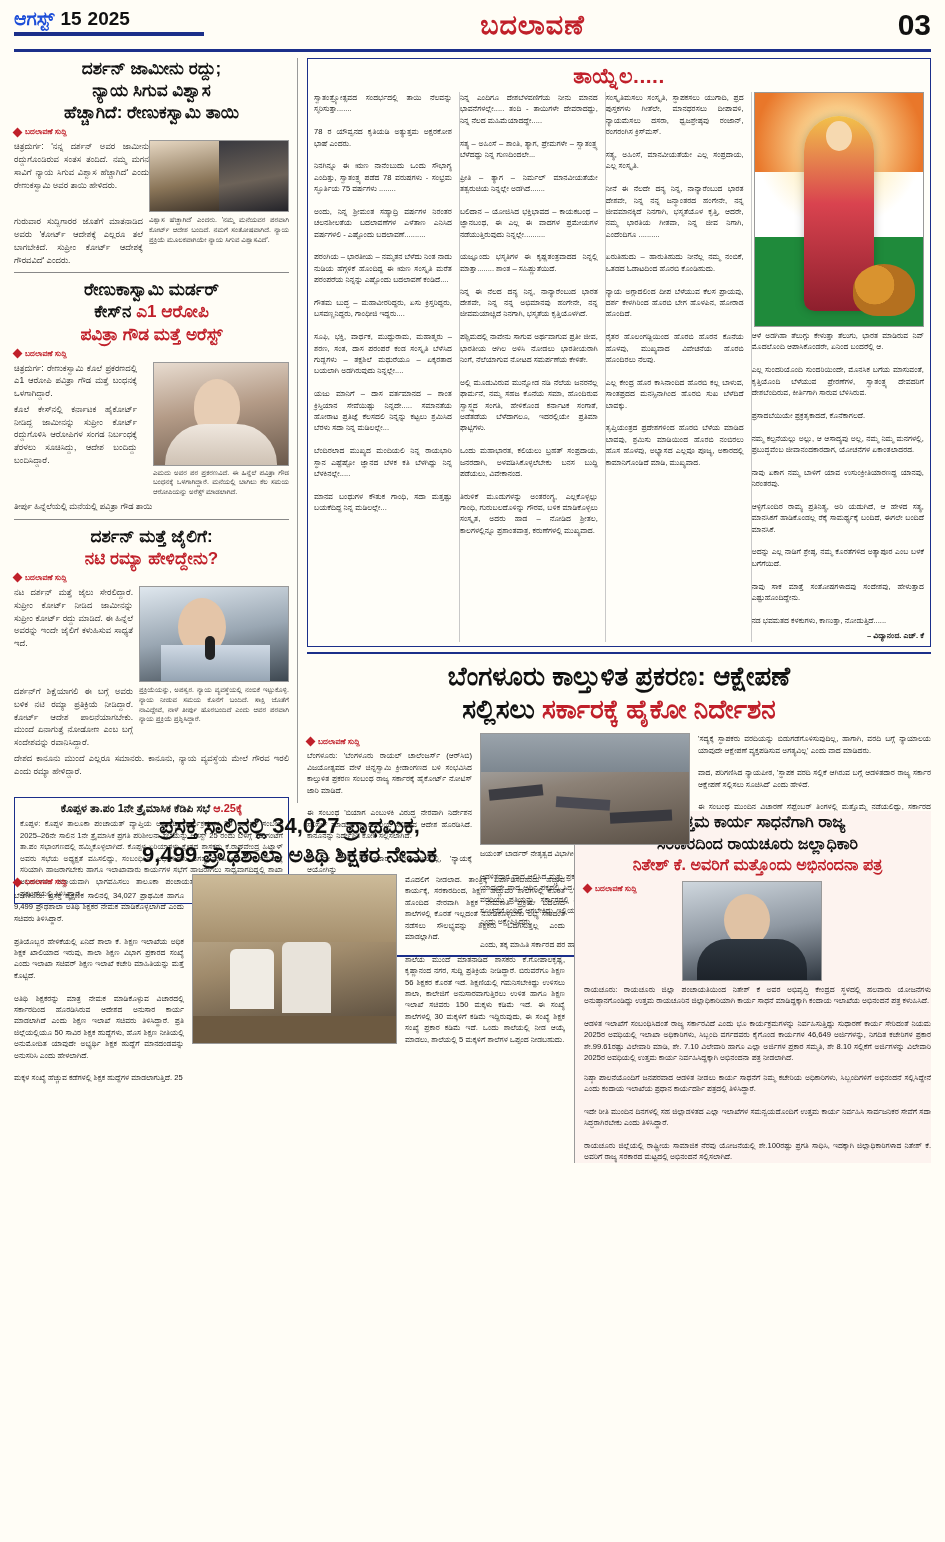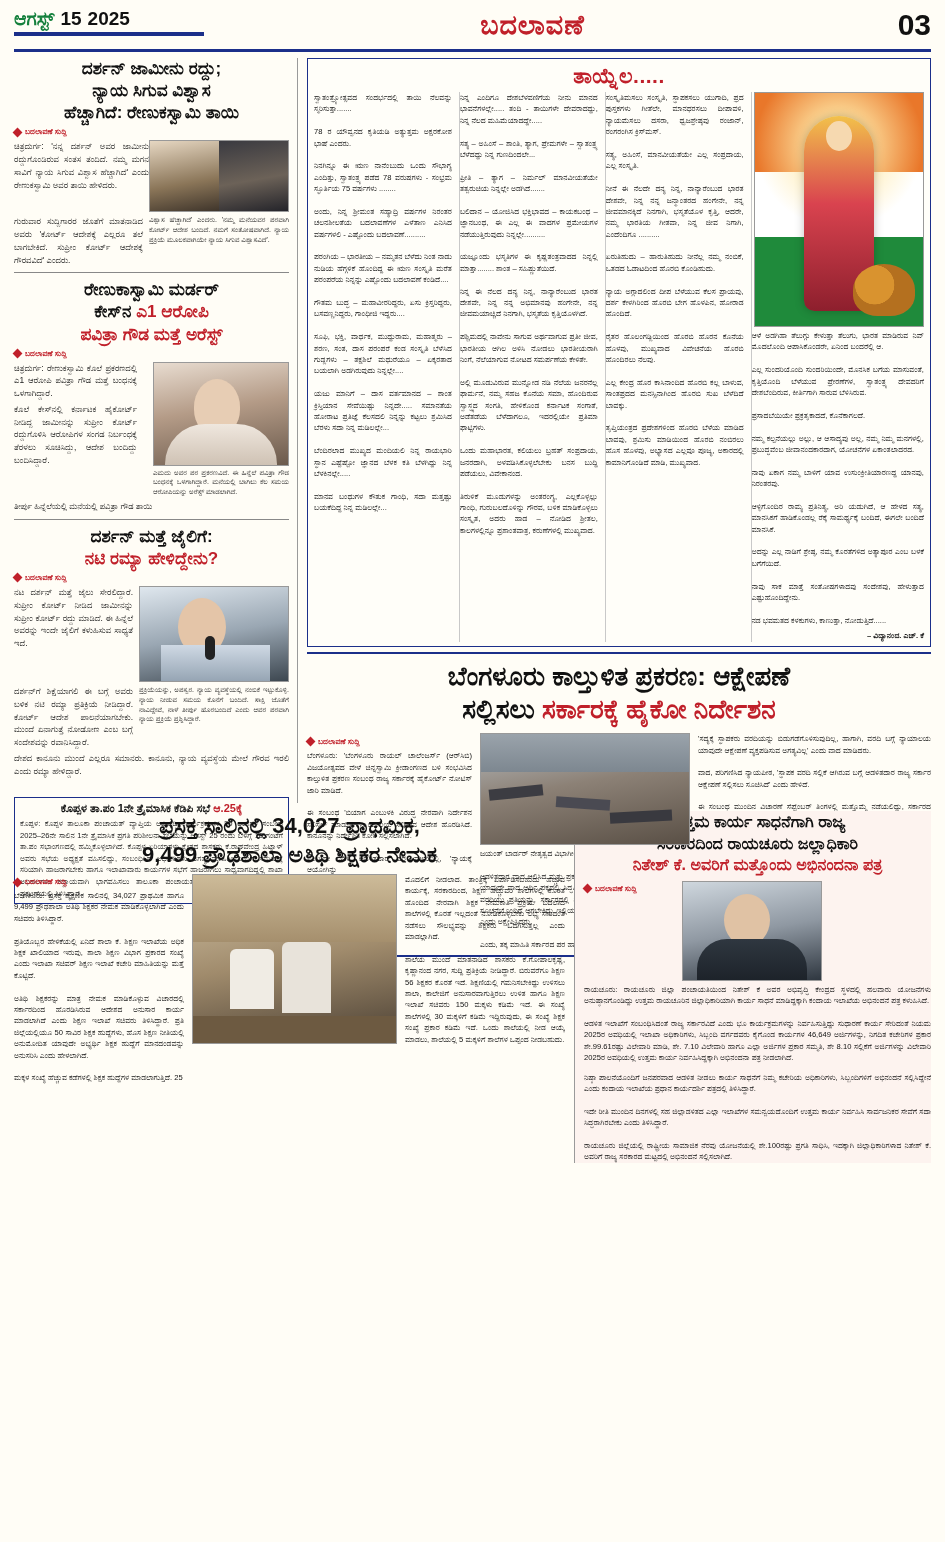--- a/index.html
+++ b/index.html
@@ -19,21 +19,21 @@
     display:flex; align-items:flex-start; justify-content:space-between;
     border-bottom: 3px solid #1b2f8a; padding-bottom:4px; margin-bottom:6px;
     height: 44px;
   }
   .date-box {
     display:flex; align-items:baseline; gap:6px;
     font-size: 19px; font-weight:bold; color:#111;
     border-bottom: 4px solid #1b2f8a; padding-bottom:2px;
     min-width: 190px;
   }
-  .date-box .dmon { color:#15803d; }
+  .date-box .dmon { color:#1d4ed8; }
   .paper-title {
     font-size: 27px; font-weight:bold; color:#c0202a; letter-spacing:1px;
     flex:1; text-align:center; margin-top:2px;
   }
   .page-num { font-size: 30px; font-weight:bold; color:#111; min-width:70px; text-align:right; }
 
   
   .kn { font-size: 8.4px; line-height: 1.52; text-align:justify; color:#1a1a1a; }
   .byline {
     font-size: 7.5px; color:#c0202a; font-weight:bold; margin:3px 0 3px 0;

